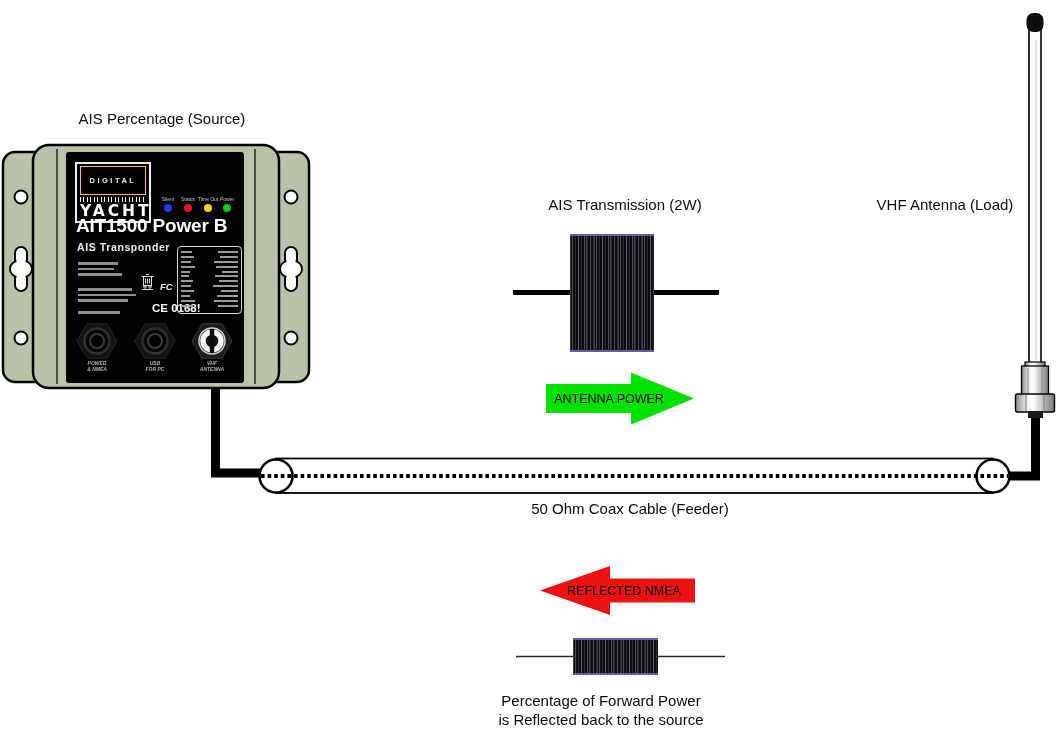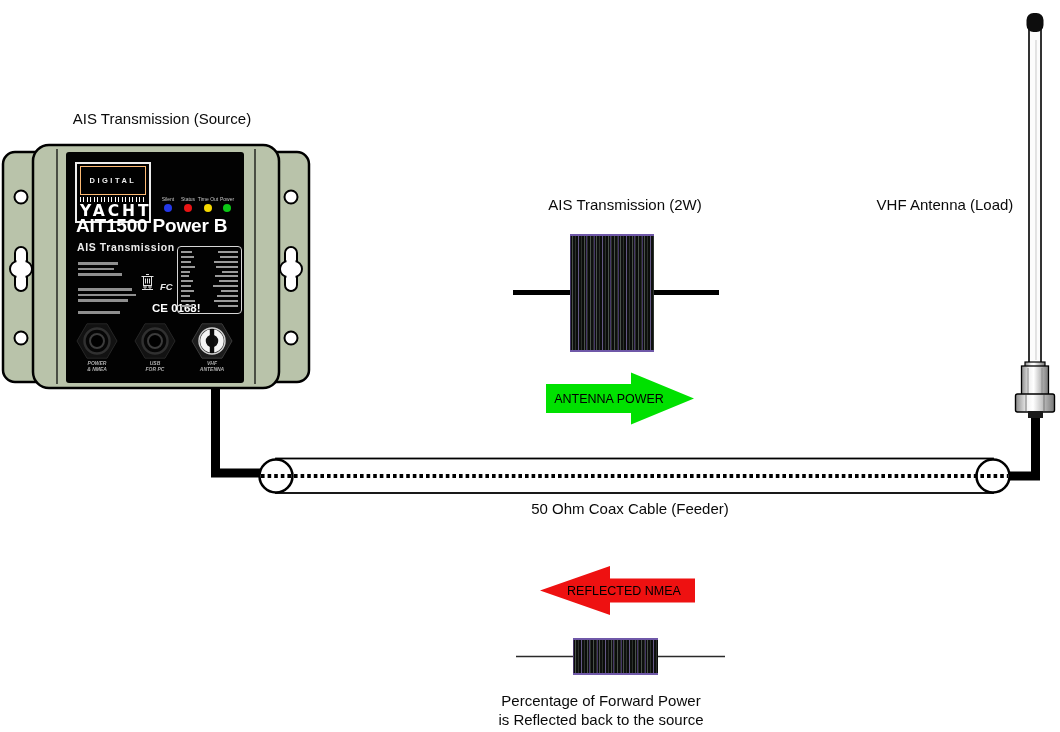--- a/index.html
+++ b/index.html
@@ -104,21 +104,21 @@
       <rect x="1028" y="411" width="15" height="7" fill="#1a1a1a"></rect>
     </g>
 
     <polygon points="546,384 631,384 631,372.5 694,398.5 631,424.5 631,413 546,413" fill="#00e100"></polygon>
     <polygon points="695,578.5 610,578.5 610,566 540,590.5 610,615 610,602.5 695,602.5" fill="#ee1111"></polygon>
   </svg>
 
   <div class="burst" style="left:570px;top:234px;width:84px;height:118px;"></div>
   <div class="burst" style="left:573px;top:638px;width:85px;height:37px;"></div>
 
-  <div class="diagram-label" style="left:42px;top:110px;width:240px;">AIS Transmission (Source)</div>
+  <div class="diagram-label" style="left:42px;top:110px;width:240px;">AIS Percentage (Source)</div>
   <div class="diagram-label" style="left:515px;top:196px;width:220px;">AIS Transmission (2W)</div>
   <div class="diagram-label" style="left:860px;top:196px;width:170px;">VHF Antenna (Load)</div>
   <div class="diagram-label" style="left:505px;top:500px;width:250px;">50 Ohm Coax Cable (Feeder)</div>
   <div class="arrow-label" style="left:546px;top:392px;width:126px;">ANTENNA POWER</div>
   <div class="arrow-label" style="left:556px;top:584px;width:136px;">REFLECTED NMEA</div>
   <div class="caption" style="left:471px;top:692px;width:260px;">
     <span>Percentage of Forward Power</span><br>
     <span>is Reflected back to the source</span>
   </div>
 
@@ -142,21 +142,21 @@
     <div class="led-label" style="left:148px;">
         <span>Power</span>
       </div>
 
     <div class="led" style="left: 98px; background: rgb(36, 56, 232);"></div>
     <div class="led" style="left: 118px; background: rgb(232, 20, 20);"></div>
     <div class="led" style="left: 138px; background: rgb(245, 216, 0);"></div>
     <div class="led" style="left: 157px; background: rgb(12, 200, 22);"></div>
 
     <div class="model">AIT1500 Power B</div>
-    <div class="subtitle">AIS Transmission</div>
+    <div class="subtitle">AIS Transponder</div>
 
     <div class="abs" style="left:12px;top:110px;">
       <div class="bar" style="width:40px"></div>
         <div class="bar" style="width:36px"></div>
         <div class="bar" style="width:44px"></div>
     </div>
     <div class="abs" style="left:12px;top:136px;">
       <div class="bar" style="width:54px"></div>
         <div class="bar" style="width:58px"></div>
         <div class="bar" style="width:50px"></div>

